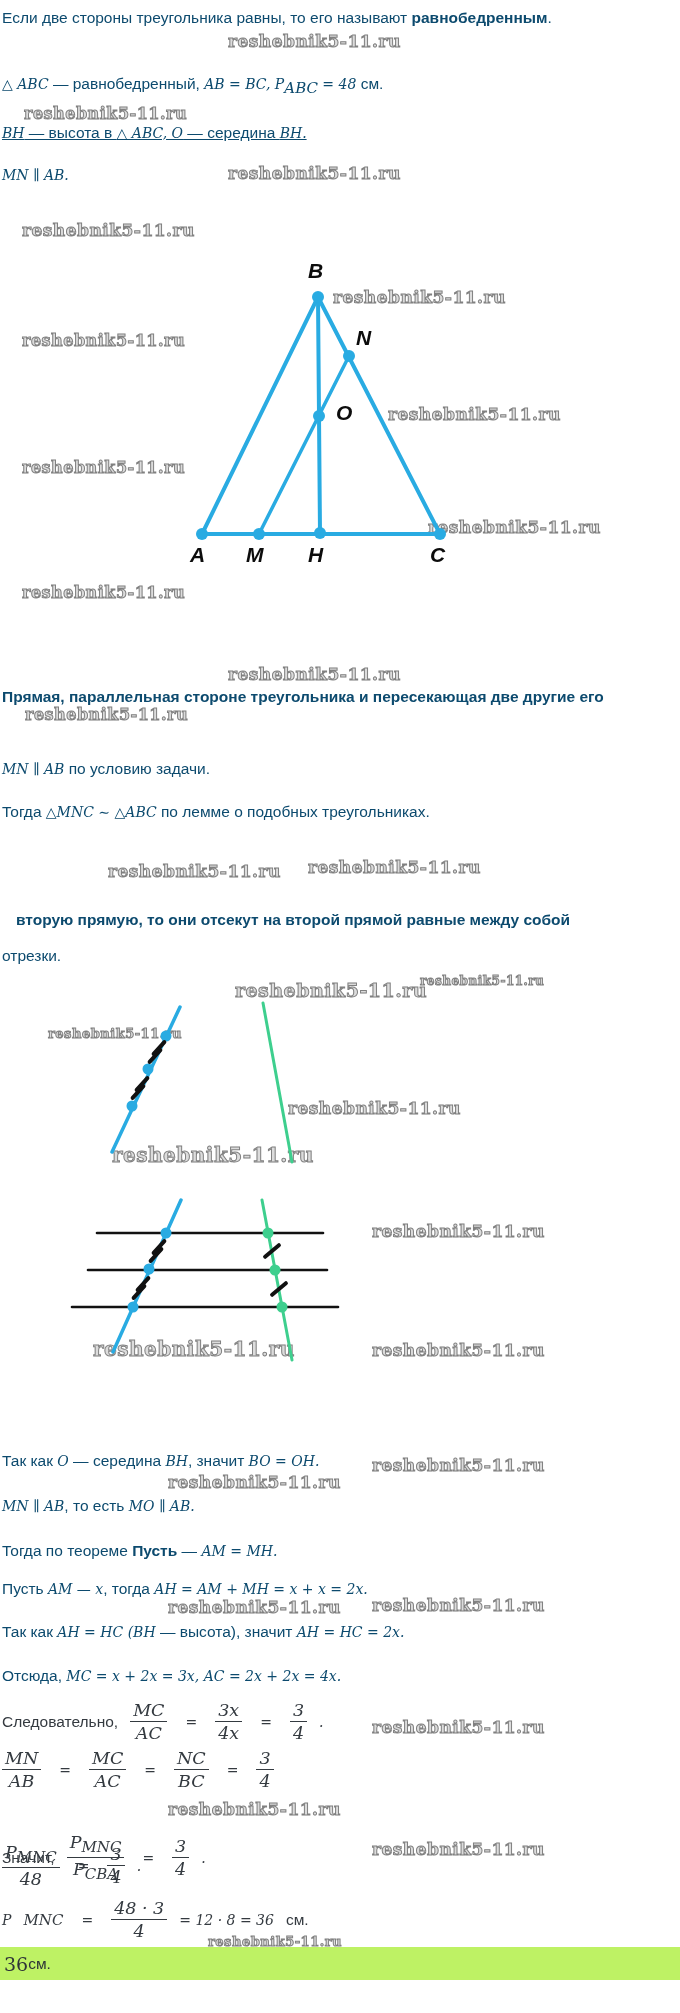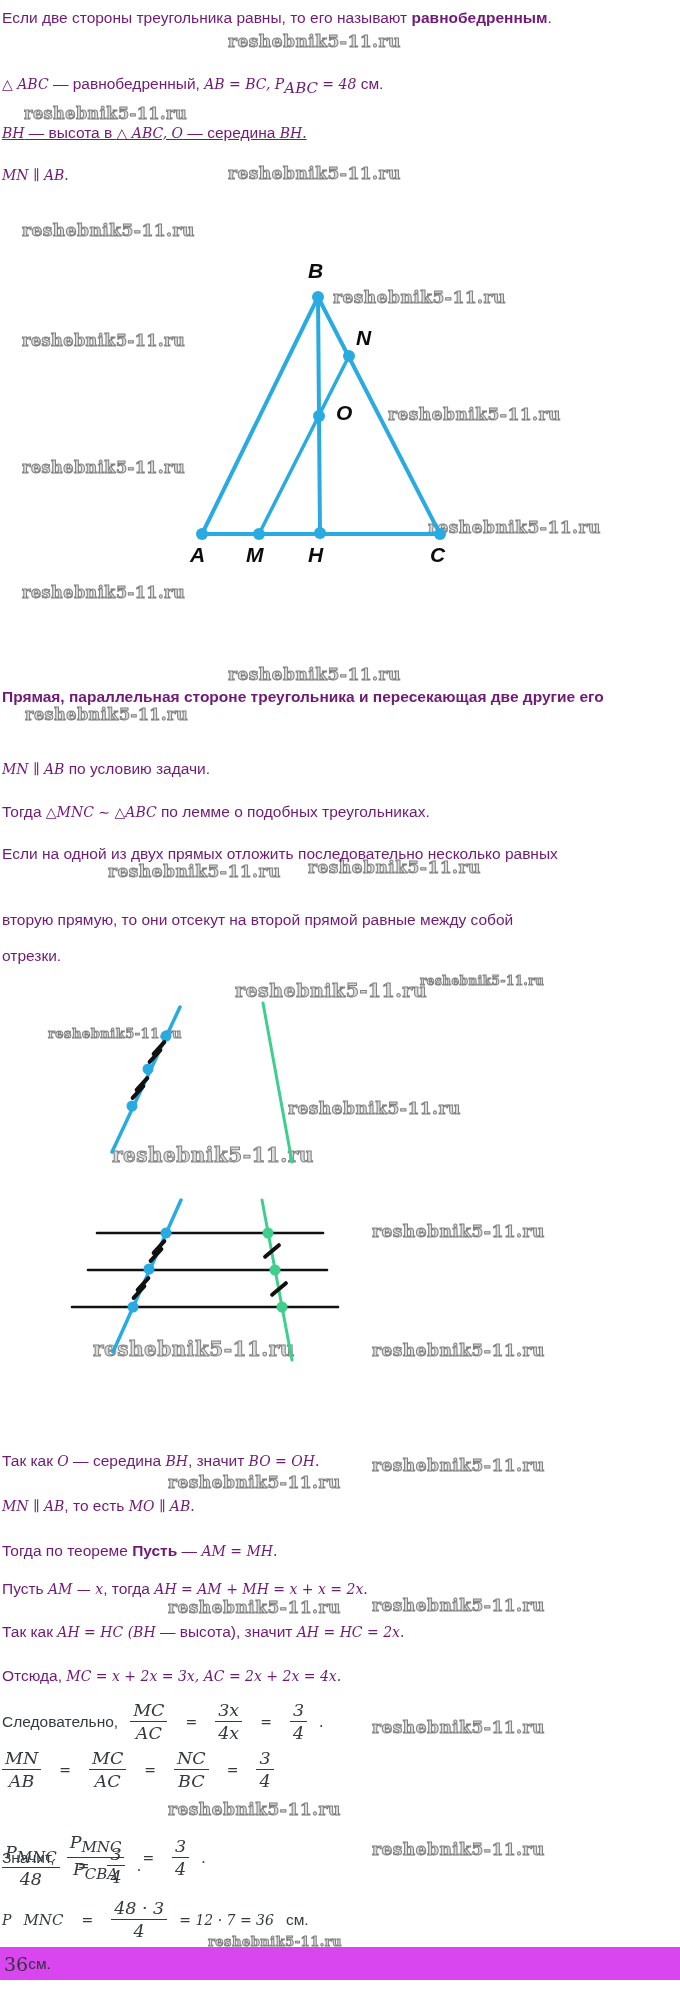--- a/index.html
+++ b/index.html
@@ -1,18 +1,18 @@
 <!DOCTYPE html>
 <html><head>
 <meta charset="utf-8">
 <style>
   html,body{margin:0;padding:0;background:#ffffff;}
   .page{position:relative;width:680px;height:2013px;background:#ffffff;overflow:hidden;
         font-family:"Liberation Sans",sans-serif;color:#343a40;}
-  .line{position:absolute;white-space:nowrap;font-size:15.5px;color:#701a75;}
+  .line{position:absolute;white-space:nowrap;font-size:15.5px;color:#0c4a6e;}
   .t{font-family:"Liberation Sans",sans-serif;}
   .b{font-weight:700;}
   .m{font-family:"DejaVu Serif",serif;font-style:italic;font-size:14px;}
   .sub{font-family:"DejaVu Serif",serif;font-style:italic;font-size:15px;vertical-align:-4px;}
   .wm{position:absolute;font-family:"DejaVu Serif",serif;font-weight:700;white-space:nowrap;
       color:#dcdcdc;-webkit-text-stroke:1px #808080;letter-spacing:0.5px;}
   .vlabel{position:absolute;font-family:"Liberation Sans",sans-serif;font-style:italic;
           font-weight:700;font-size:21px;color:#0c0c0c;}
   svg{position:absolute;overflow:visible;}
   .frac{display:inline-block;vertical-align:middle;text-align:center;
@@ -92,22 +92,21 @@
   <span class="vlabel" style="left:356px;top:326px;">N</span>
   <span class="vlabel" style="left:336px;top:401px;">O</span>
   <span class="vlabel" style="left:190px;top:543px;">A</span>
   <span class="vlabel" style="left:246px;top:543px;">M</span>
   <span class="vlabel" style="left:308px;top:543px;">H</span>
   <span class="vlabel" style="left:430px;top:543px;">C</span>
 
   <div class="line" style="left:2px;top:688px;font-weight:bold;"><span class="t">Прямая, параллельная стороне треугольника и пересекающая две другие его</span></div>
   <div class="line" style="left:2px;top:760px;"><span class="m">MN  ∥  AB</span><span class="t"> по условию задачи.</span></div>
   <div class="line" style="left:2px;top:803px;"><span class="t">Тогда </span><span class="m">△MNC ∼ △ABC</span><span class="t"> по лемме о подобных треугольниках.</span></div>
-  <div class="line" style="left:2px;top:845px;"><span class="t">Если на одной из двух прямых отложить последовательно несколько равных</span></div>
-  <div class="line" style="left:2px;top:911px;"><span class="t">вторую прямую, то они отсекут на второй прямой равные между собой</span></div>
+  <div class="line" style="left:16px;top:911px;font-weight:bold;"><span class="t">вторую прямую, то они отсекут на второй прямой равные между собой</span></div>
   <div class="line" style="left:2px;top:947px;"><span class="t">отрезки.</span></div>
 
   <svg style="left:30px;top:990px;" width="280" height="185" viewBox="30 990 280 185">
     <g stroke-linecap="round" fill="none">
       <line x1="180" y1="1007" x2="112" y2="1152" stroke-width="3.5" stroke="#29abe2"></line>
       <line x1="263" y1="1003" x2="292" y2="1162" stroke-width="3" stroke="#3ecf8e"></line>
     </g>
     <g fill="#29abe2">
       <circle cx="166" cy="1036" r="5.5"></circle>
         <circle cx="148" cy="1069" r="5.5"></circle>
@@ -230,22 +229,22 @@
   </div>
 
   <div class="fline" style="left:2px;top:1898px;">
     <span class="m">P</span>
       <span class="sub">MNC</span>
     <span class="m" style="padding:0 6px;">=</span>
     <span class="frac">
         <span class="num">48 · 3</span>
         <span class="den">4</span>
       </span>
-    <span class="m"> = 12 · 7 = 36</span>
+    <span class="m"> = 12 · 8 = 36</span>
     <span class="t"> см.</span>
   </div>
 
-  <div class="answer" style="background: #d946ef;">
+  <div class="answer" style="background: #bef264;">
     <span class="val">36</span>
       <span class="unit"> см.</span>
   </div>
 
 </div>
 
 </body></html>

